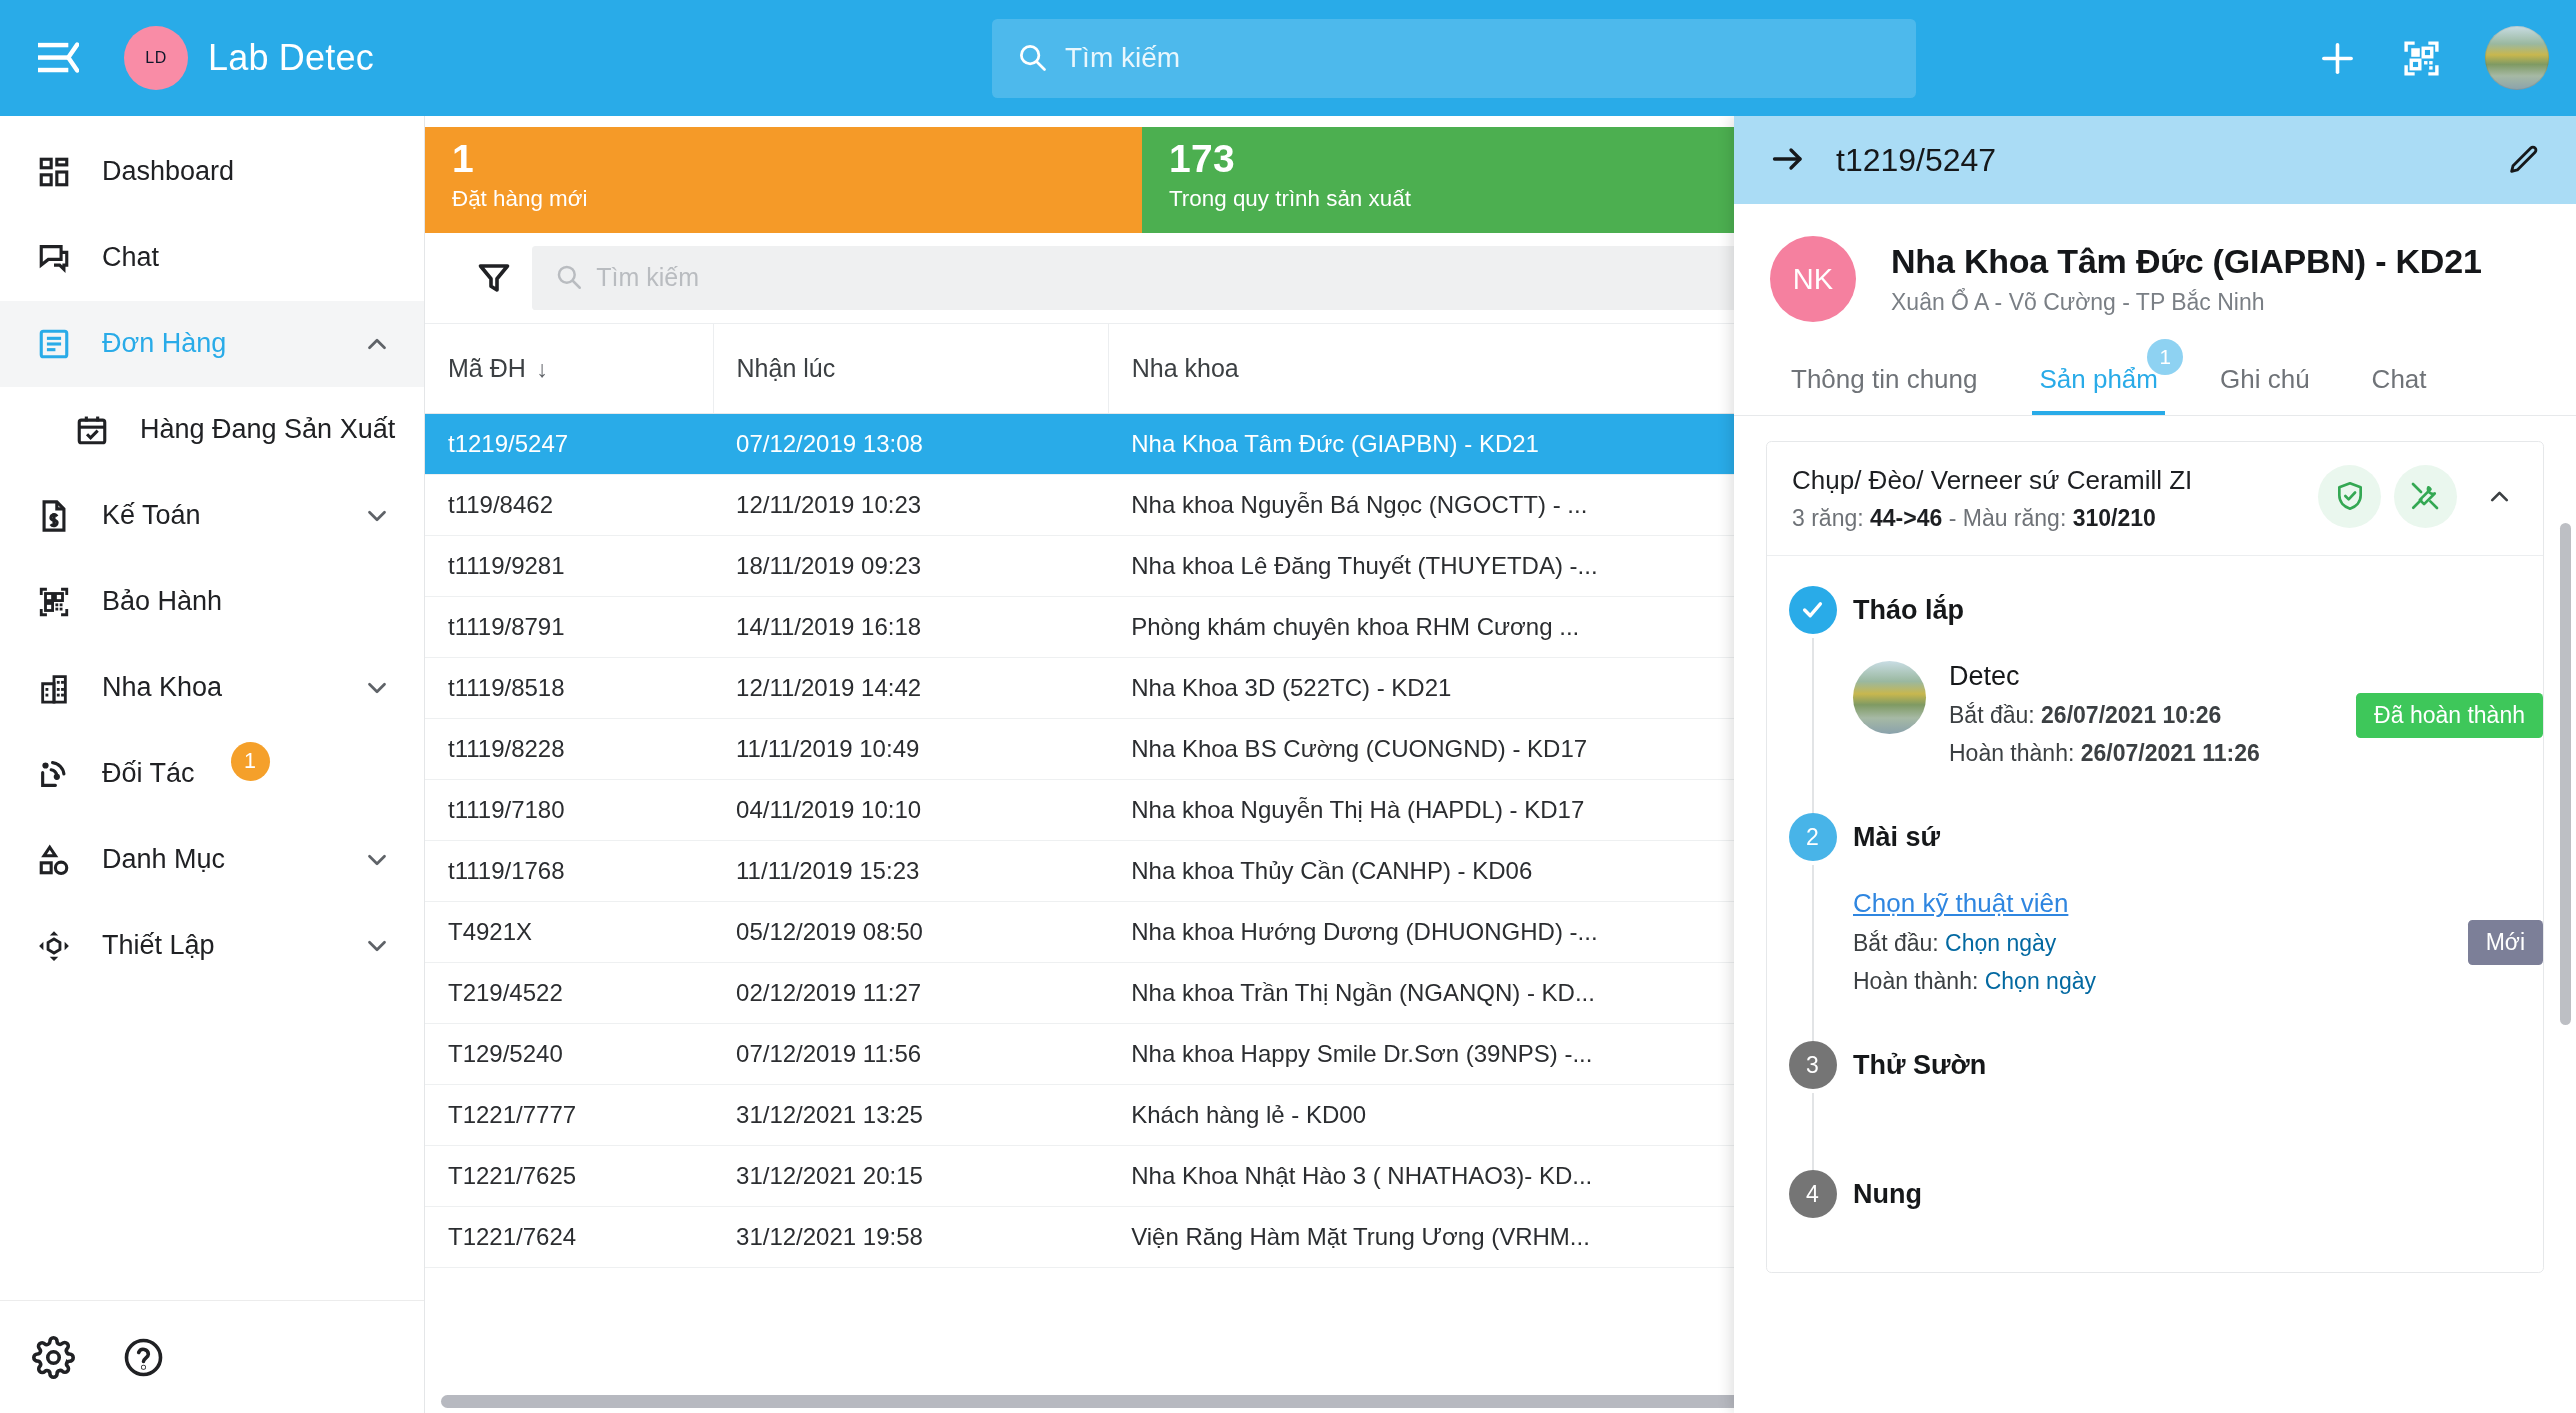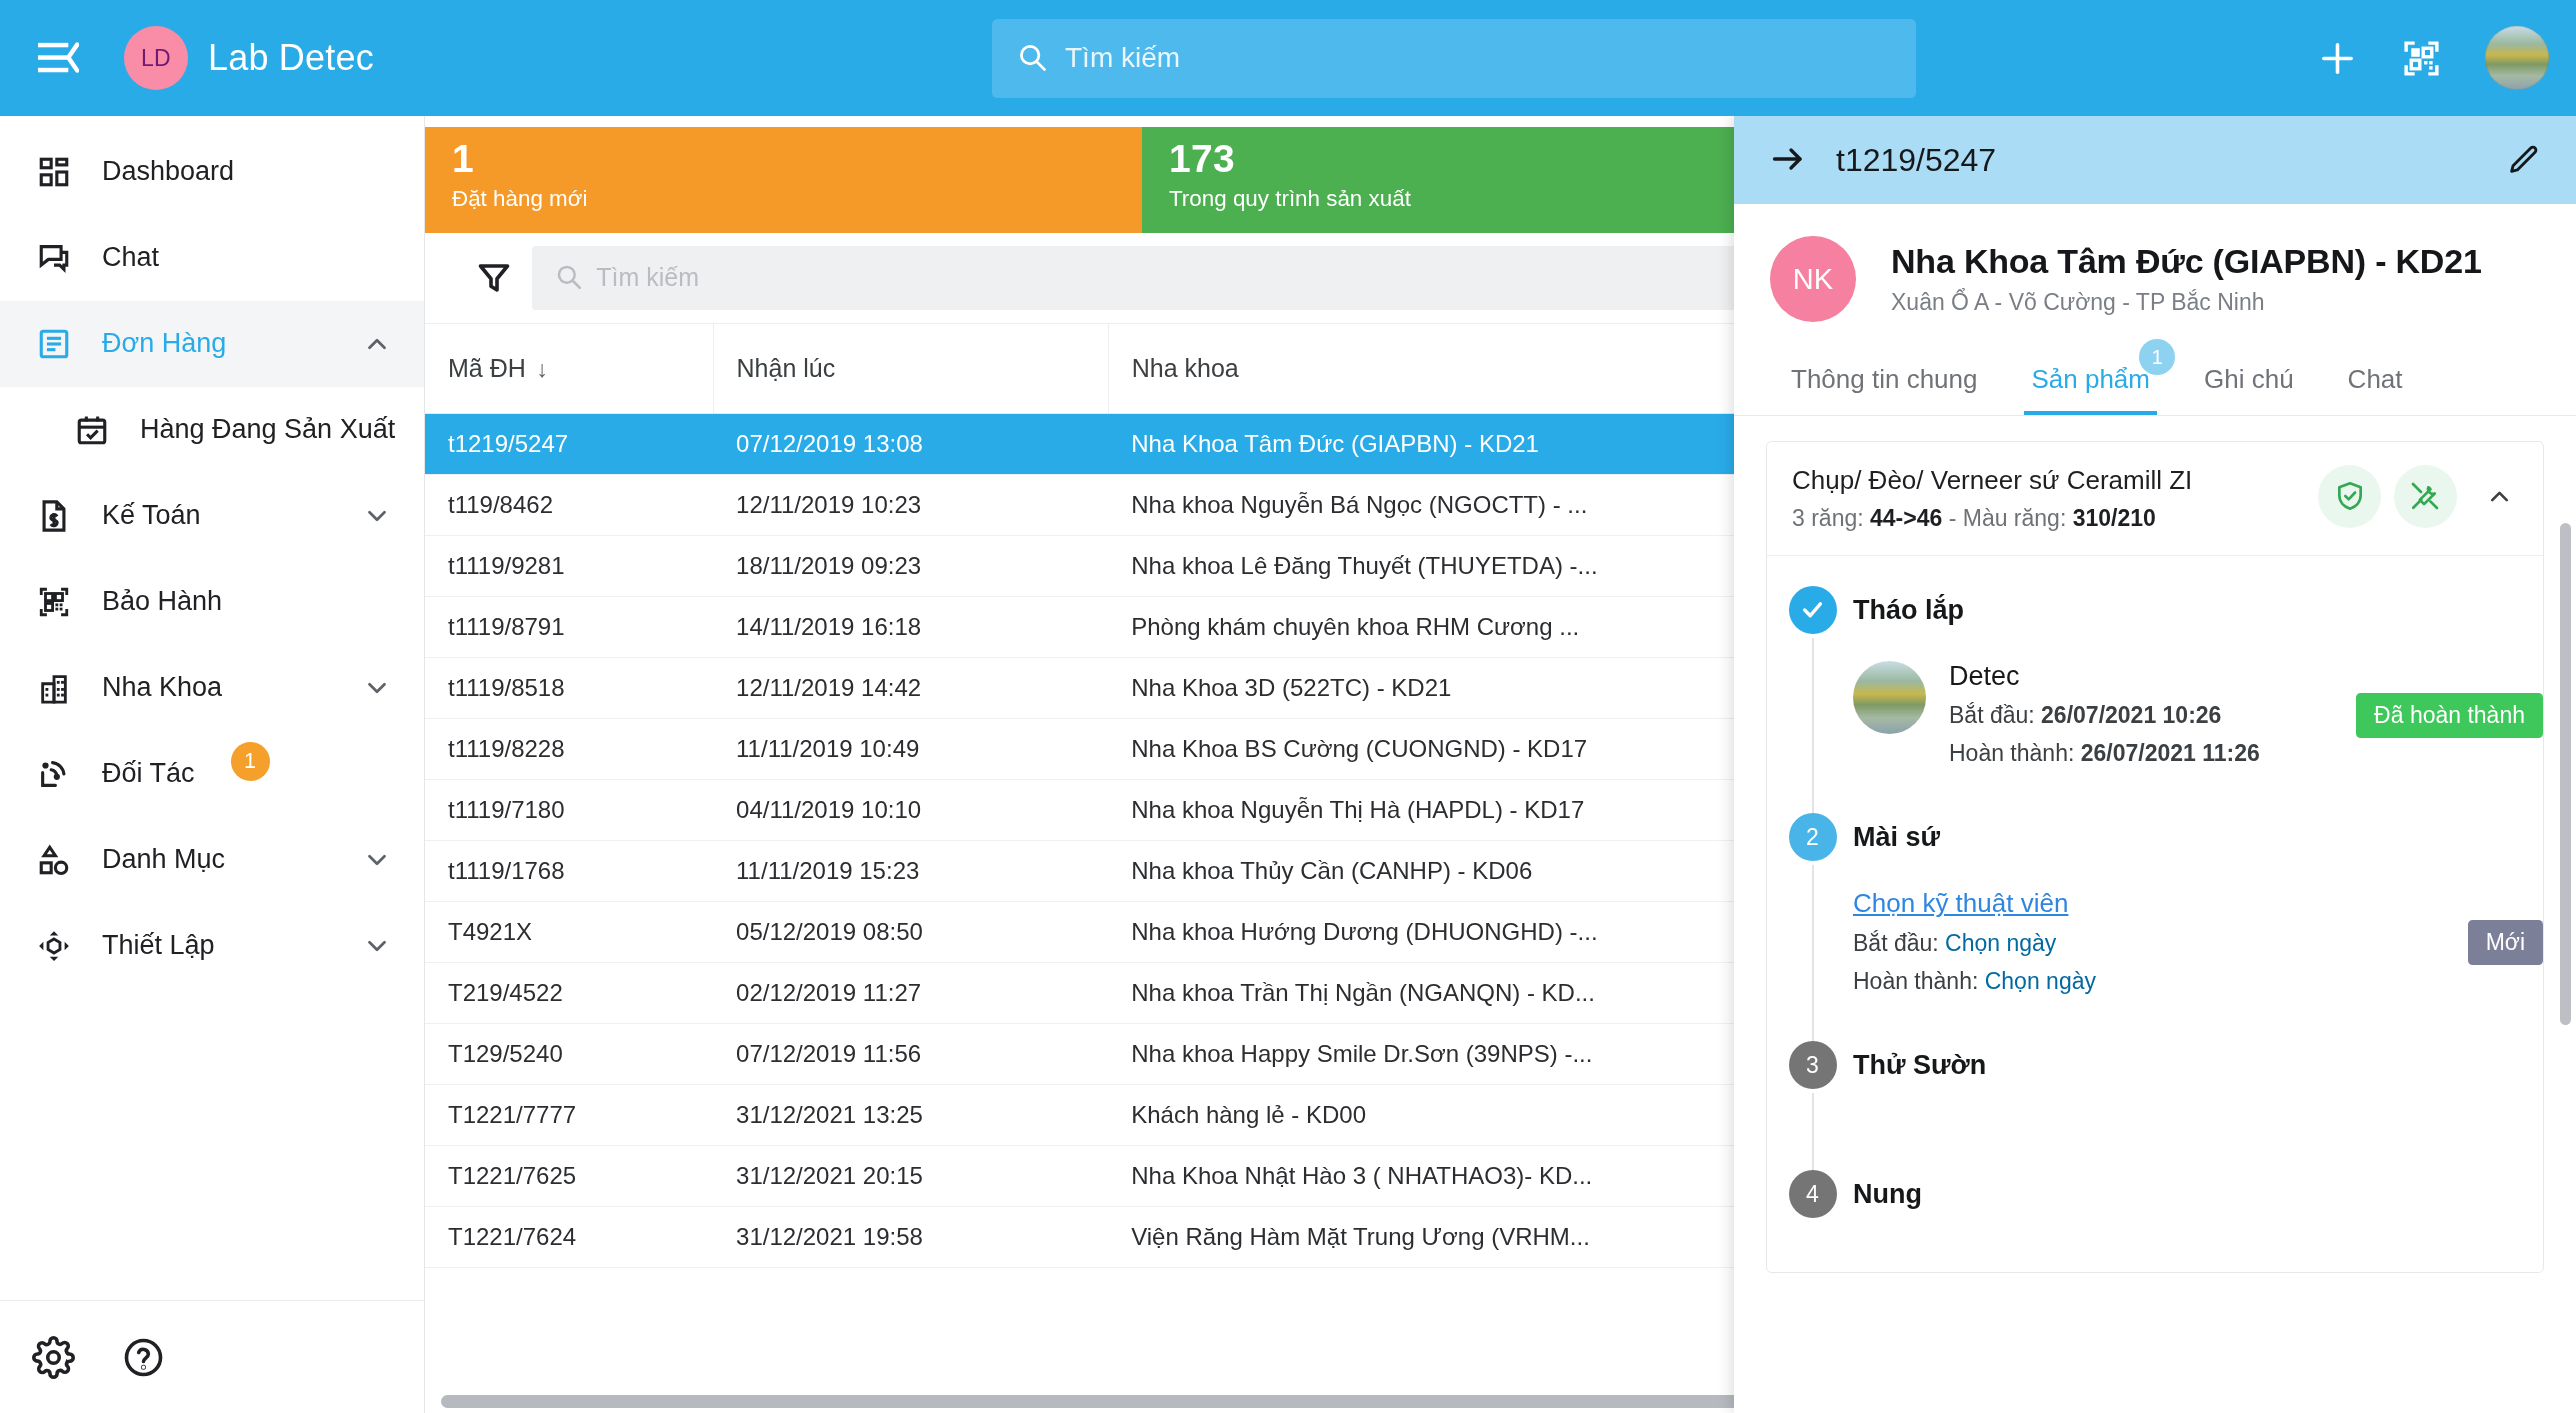--- a/index.html
+++ b/index.html
@@ -13,21 +13,21 @@
 
   
   .topbar {
     height: 116px; background: #29abe8; flex: 0 0 116px;
     display: flex; align-items: center; padding: 0 30px; position: relative; z-index: 40;
   }
   .hamburger { width: 56px; height: 56px; display:flex; align-items:center; justify-content:center; cursor:pointer; }
   .brand { display: flex; align-items: center; margin-left: 38px; }
   .brand-avatar {
     width: 64px; height: 64px; border-radius: 50%; background: #f98ca6;
-    color: #701a75; font-size: 23px; display: flex; align-items: center; justify-content: center;
+    color: #0f172a; font-size: 16px; display: flex; align-items: center; justify-content: center;
     letter-spacing: 0.4px;
   }
   .brand-name { color: #fff; font-size: 36px; margin-left: 20px; font-weight: 500; letter-spacing: 0.2px; }
 
   .topsearch {
     position:absolute; left: 992px; width: 924px; height: 79px;
     background: rgba(255,255,255,0.17); border-radius: 5.4px;
     display: flex; align-items: center; padding: 0 25px; gap: 18px;
   }
   .topsearch .ph { color: rgba(255,255,255,0.88); font-size: 28px; }
@@ -140,21 +140,21 @@
   .panel-head .edit { margin-left: auto; cursor: pointer; display:flex; }
 
   .panel-client { display: flex; align-items: center; gap: 35px; padding: 32px 36px 0 36px; }
   .nk-avatar {
     width: 86px; height: 86px; border-radius: 50%; background: #f5809f; color: #fff;
     font-size: 29px; display: flex; align-items: center; justify-content: center; flex: 0 0 86px;
   }
   .client-name { font-size: 34px; font-weight: bold; color: #15171a; letter-spacing:-0.2px; }
   .client-addr { font-size: 23px; color: #7a7f85; margin-top: 7.2px; }
 
-  .tabs { display: flex; padding: 0 30px; margin-top: 29px; border-bottom: 0.9px solid #e7e9eb; gap: 0; }
+  .tabs { display: flex; padding: 0 30px; margin-top: 29px; border-bottom: 0.9px solid #e7e9eb; gap: 8px; }
   .tab {
     position: relative; padding: 12.5px 27px 20px 27px; font-size: 26px; color: #6f7378; cursor: pointer;
     white-space: nowrap;
   }
   .tab.active { color: #29abe8; }
   .tab.active::after {
     content:""; position:absolute; left: 20px; right: 20px; bottom: -0.9px; height: 4.5px; background: #29abe8;
   }
   .tab .tbadge {
     position: absolute; top: -12.5px; right: 1.8px; min-width: 36px; height: 36px; border-radius: 50%;

